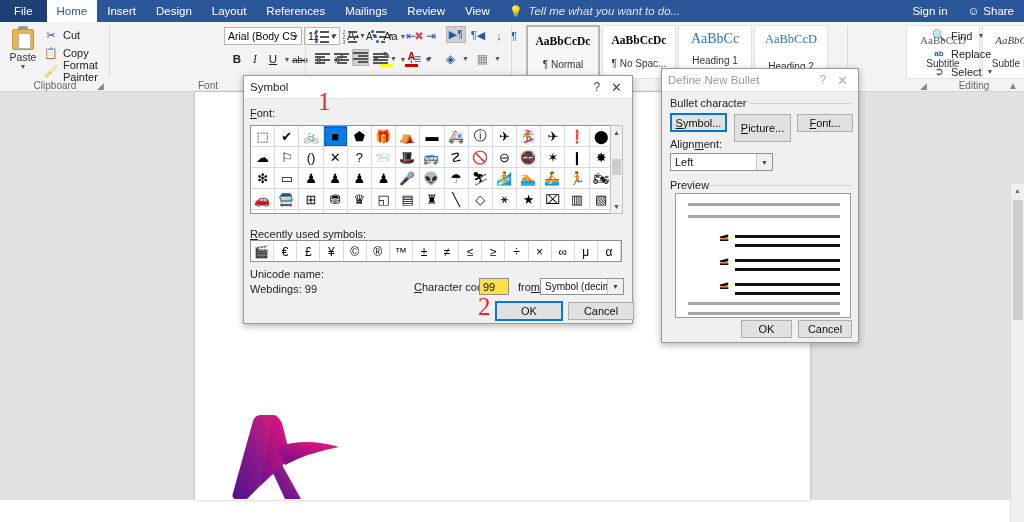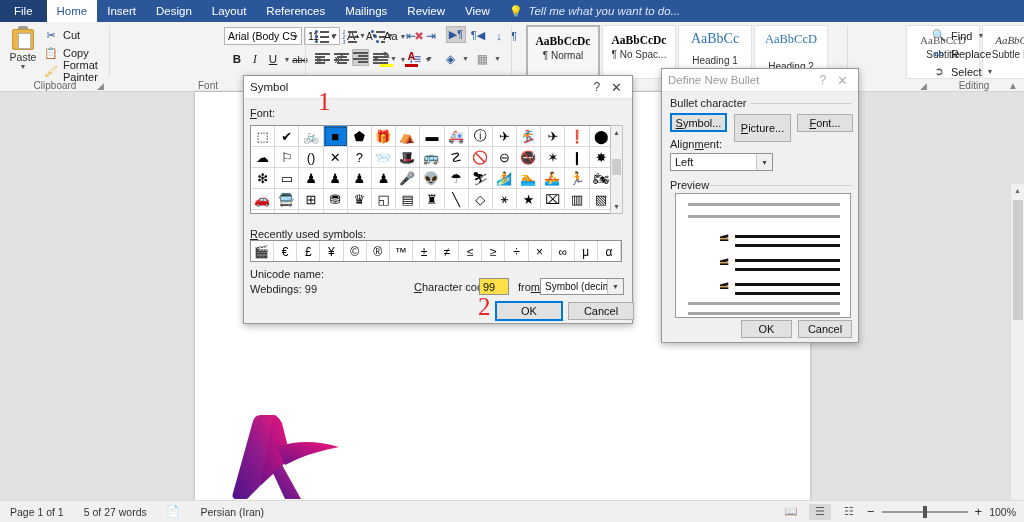--- a/index.html
+++ b/index.html
@@ -106,21 +106,21 @@
 
   
   .stylebox {
     position: absolute; top: 3px; width: 74px; height: 54px;
     background: #fff; border: 1px solid #e2e2e2; text-align: center;
     overflow: hidden;
   }
   .stylebox.active { border: 2px solid #b5b5b5; background: #f6f6f6; }
   .stylebox .samp { font-size: 11.5px; margin-top: 8px; white-space: nowrap;
                     font-family: "Liberation Serif", serif; }
-  .stylebox .nm { font-size: 10px; color: #333; margin-top: 3px; white-space: nowrap;
+  .stylebox .nm { font-size: 10px; color: #333; margin-top: 12px; white-space: nowrap;
                   overflow: hidden; }
 
   
   .ebtn { position: absolute; display: flex; align-items: center; gap: 5px;
           font-size: 11px; color: #222; height: 17px; }
 
   
   .docarea { position: absolute; left: 0; top: 92px; width: 1024px; height: 408px;
              background: #e2e2e2; }
   .page { position: absolute; left: 195px; top: 0px; width: 615px; height: 408px;
@@ -218,20 +218,27 @@
     <div class="tab">Insert</div>
     <div class="tab">Design</div>
     <div class="tab">Layout</div>
     <div class="tab">References</div>
     <div class="tab">Mailings</div>
     <div class="tab">Review</div>
     <div class="tab">View</div>
     <div class="tellme">
       <span class="bulb">💡</span>
       <span>Tell me what you want to do...</span>
+    </div>
+    <div class="titleright">
+      <div class="tab">Sign in</div>
+      <div class="share-btn">
+        <span>☺</span>
+        <span>Share</span>
+      </div>
     </div>
   </div>
 
   <div class="ribbon">
 
     <div class="rgroup" style="left:0; width:110px;">
       <div class="paste-big">
         <div class="clipicon">
           <div class="clip"></div>
             <div class="body"></div>
@@ -500,38 +507,20 @@
         <path d="M62 40 Q90 30 124 40 Q92 46 70 58 Z" fill="url(#lg2)"></path>
         <path d="M66 56 L86 92 L70 92 L58 66 Z" fill="url(#lg1)"></path>
       </svg>
     </div>
     <div class="vscroll">
       <div class="arrow">▲</div>
       <div class="thumb"></div>
     </div>
   </div>
 
-  <div class="status">
-    <div class="seg">Page 1 of 1</div>
-    <div class="seg">5 of 27 words</div>
-    <div class="seg" style="font-size:11px;">📄</div>
-    <div class="seg">Persian (Iran)</div>
-    <div class="right">
-      <div class="viewbtn">📖</div>
-      <div class="viewbtn sel">☰</div>
-      <div class="viewbtn">☷</div>
-      <div style="font-size:13px;">−</div>
-      <div class="zoomslider">
-        <div class="track"></div>
-          <div class="knob"></div>
-      </div>
-      <div style="font-size:13px;">+</div>
-      <div>100%</div>
-    </div>
-  </div>
 
   <div class="dialog" style="left:243px; top:75px; width:390px; height:249px;">
     <div class="dlg-title">
       <span>Symbol</span>
       <span class="sp"></span>
       <span class="hlp">?</span>
       <span class="cls">✕</span>
     </div>
 
     <div style="position:absolute; left:6px; top:31px;" class="lbl">

